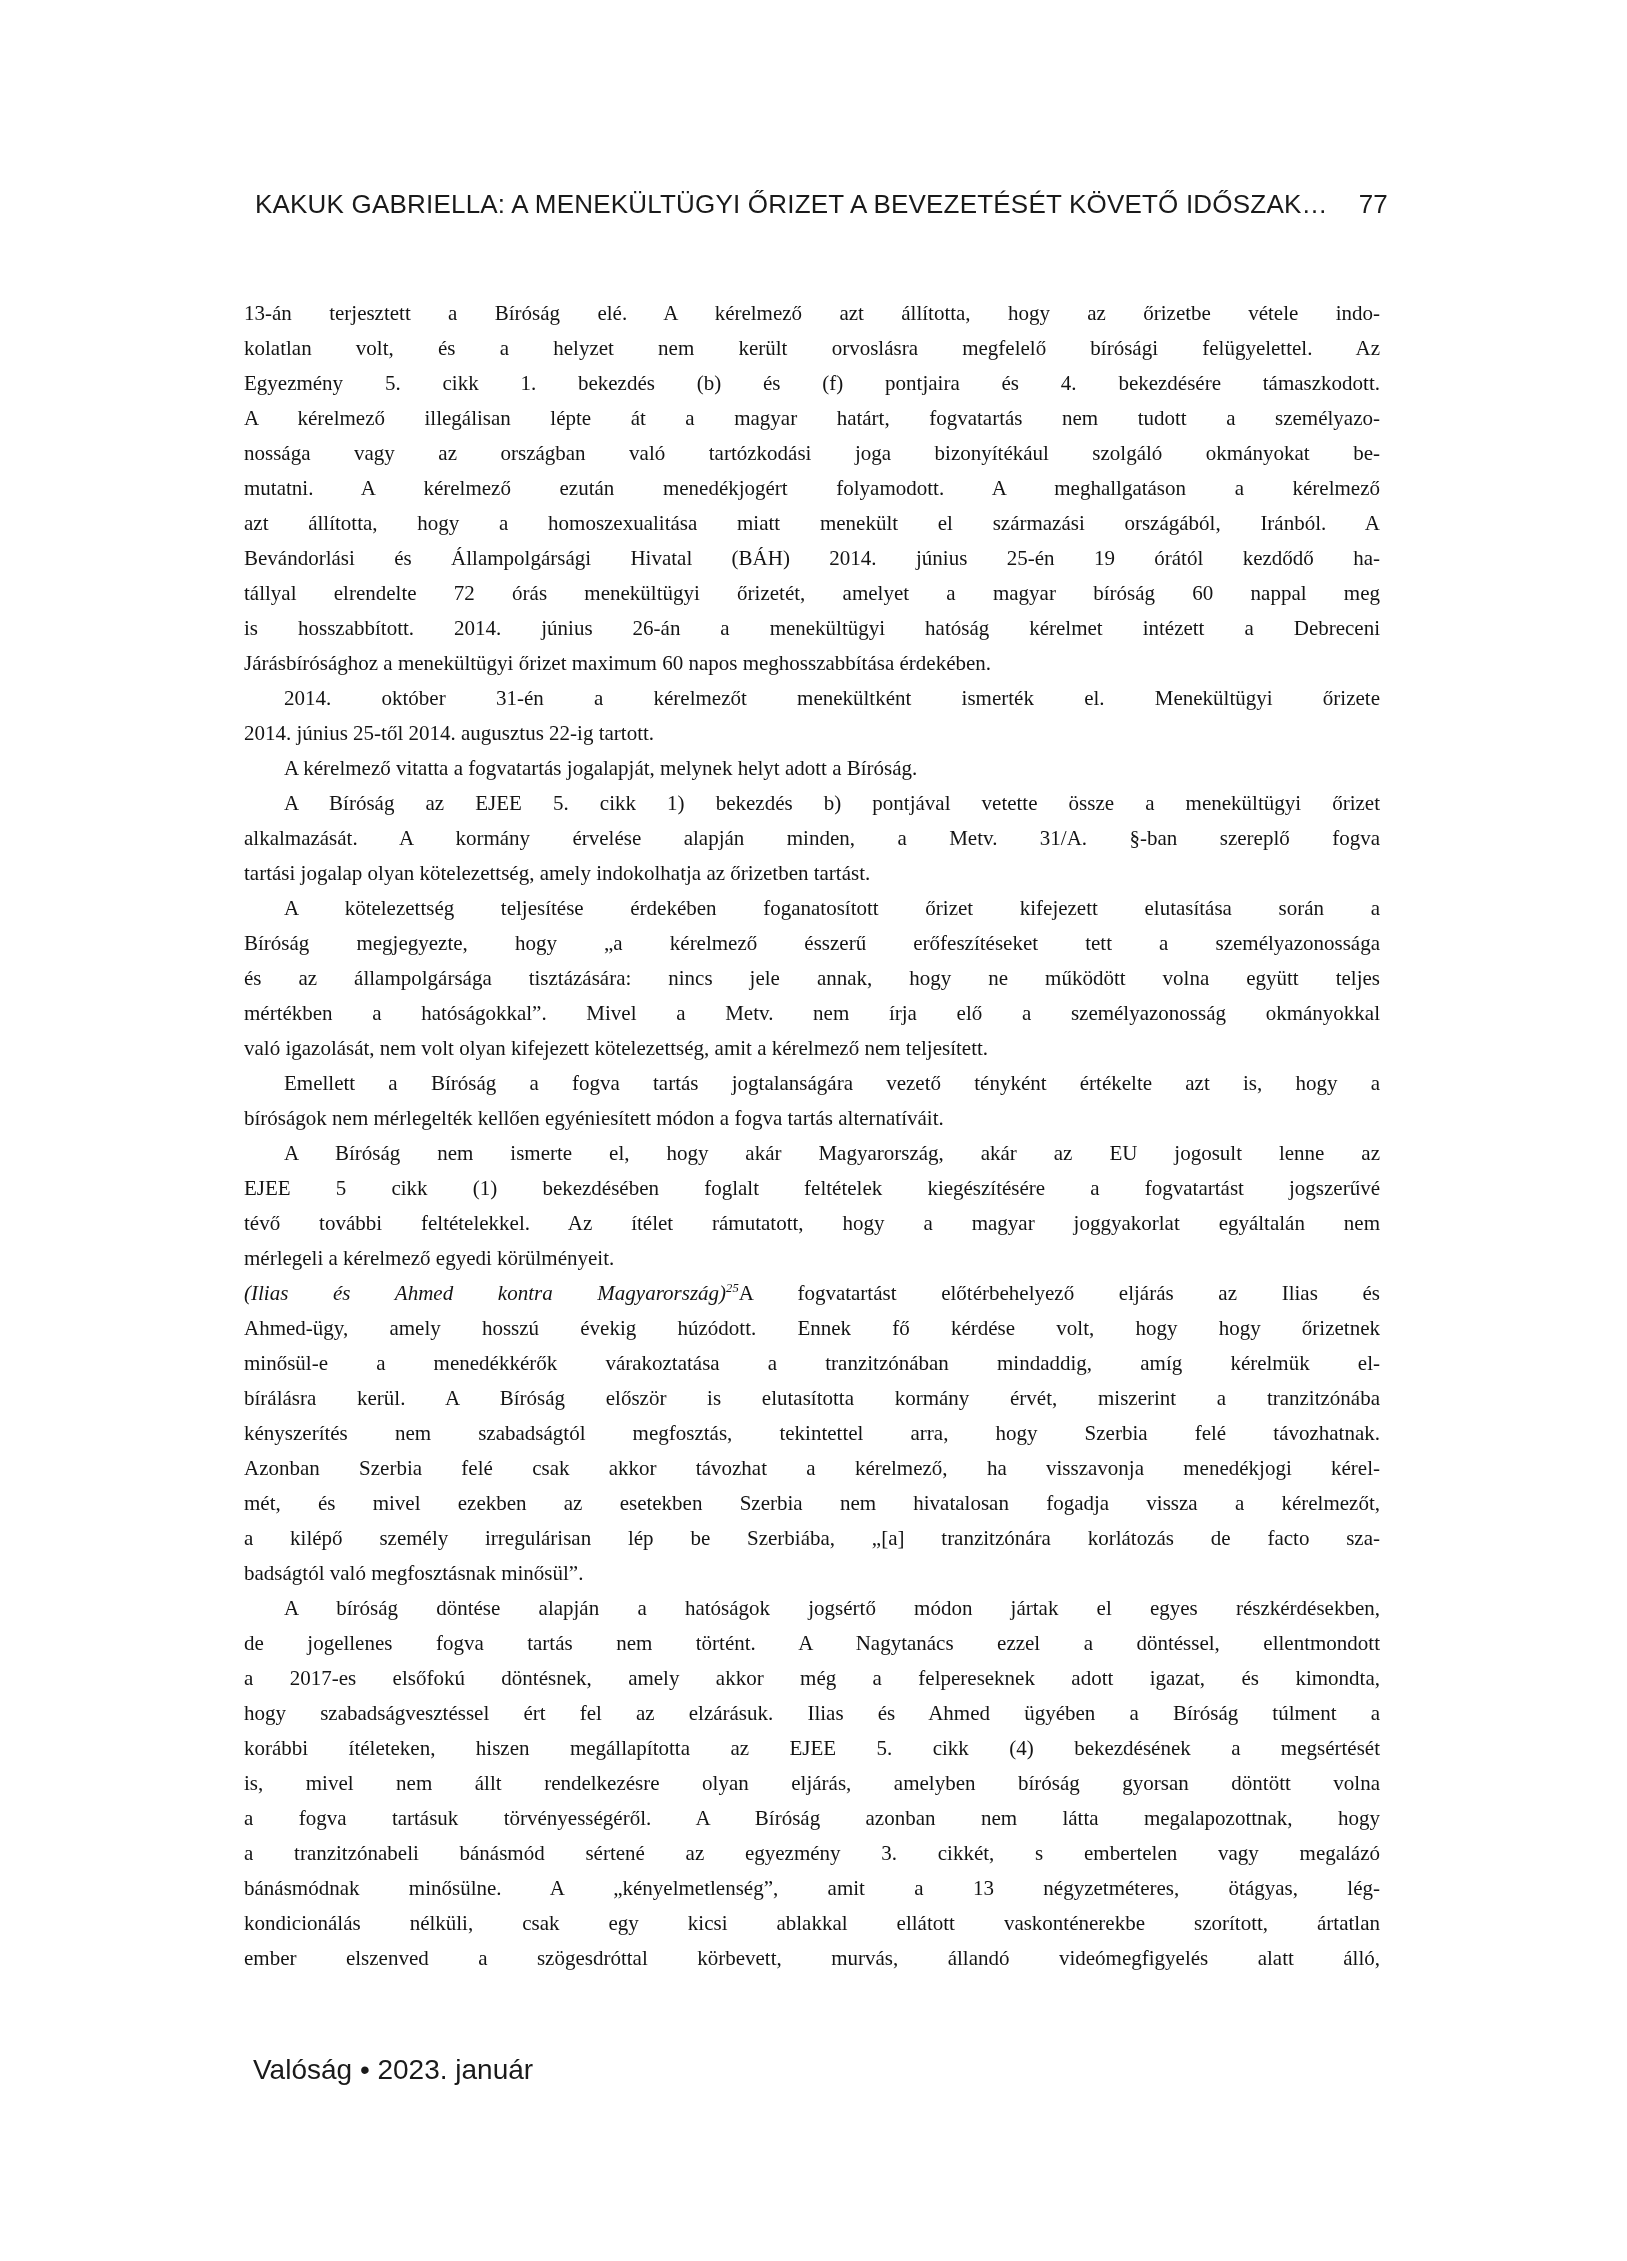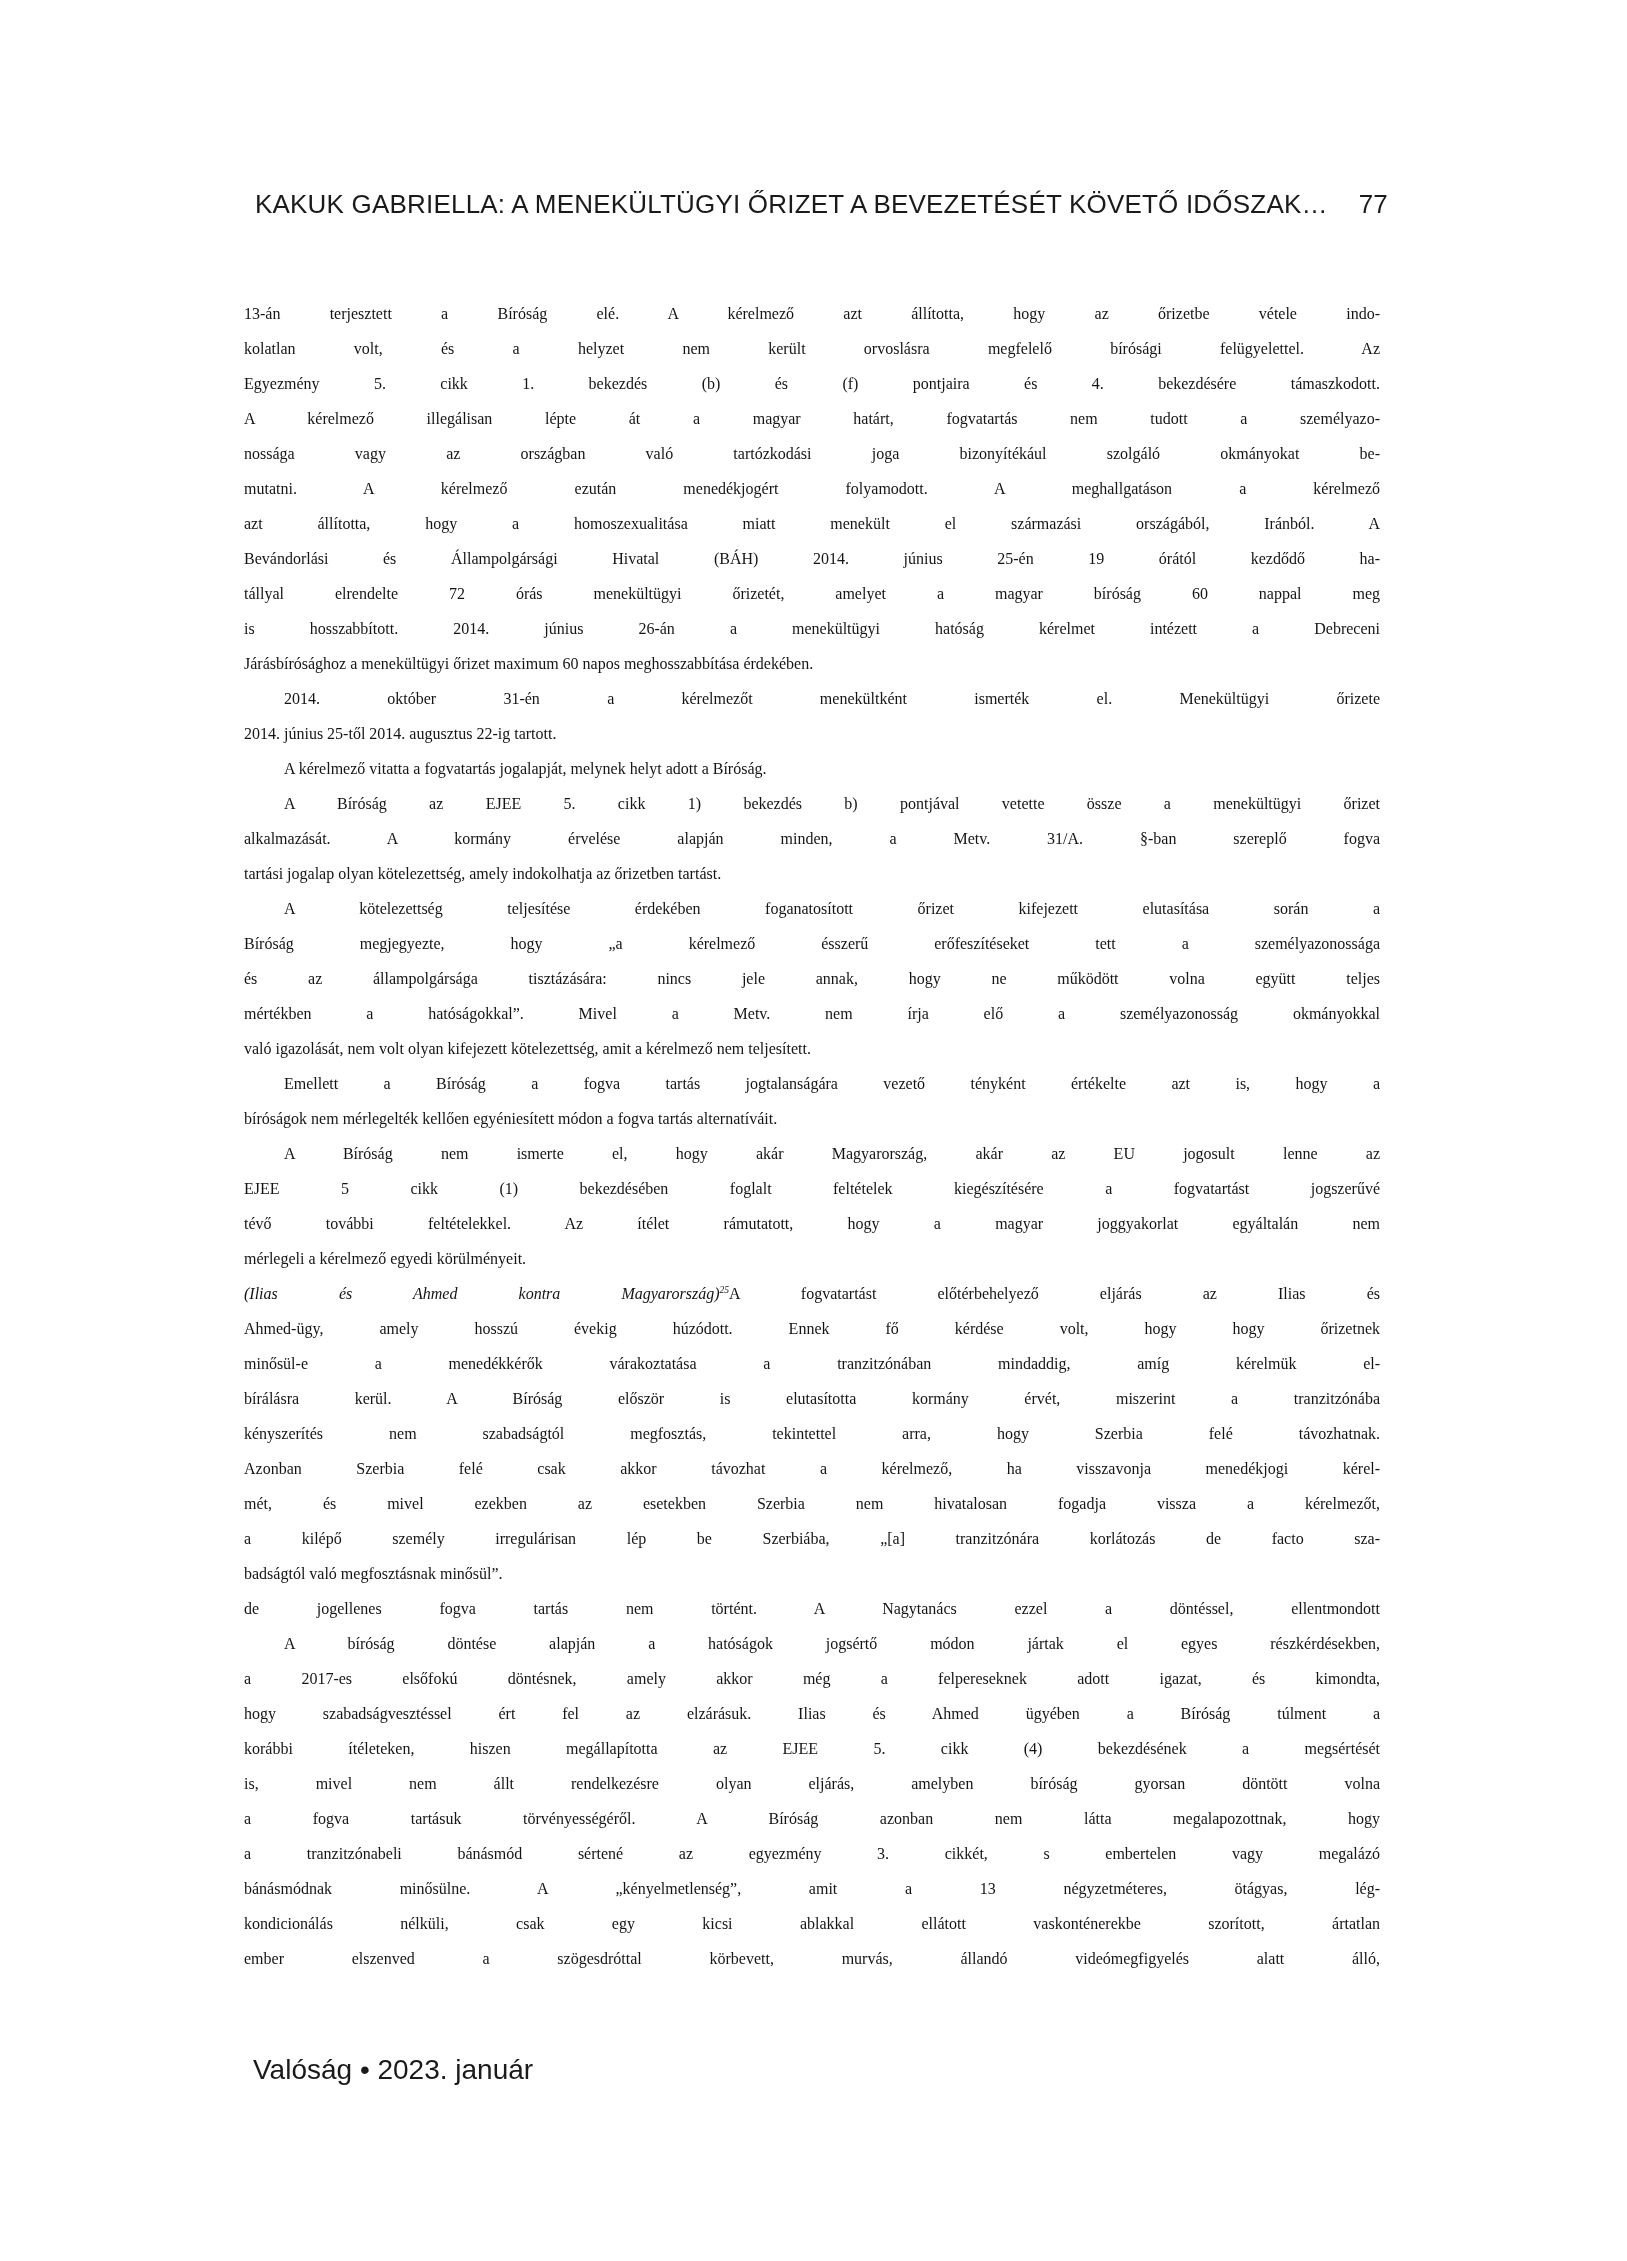--- a/index.html
+++ b/index.html
@@ -33,21 +33,21 @@
   }
   .running-title { flex: 0 1 auto; }
   .page-number { margin-left: 31px; }
   .text-column {
     position: absolute;
     left: 244px;
     top: 296px;
     width: 1136px;
   }
   .line {
-    font-size: 16px;
+    font-size: 21px;
     line-height: 35px;
     height: 35px;
     text-align: justify;
     text-align-last: justify;
     overflow: hidden;
   }
   .line.last {
     text-align: left;
     text-align-last: left;
   }
@@ -111,22 +111,22 @@
       <div class="line last">mérlegeli a kérelmező egyedi körülményeit.</div>
       <div class="line"><span class="run-italic">(Ilias és Ahmed kontra Magyarország)</span><span class="run-superscript">25</span><span class="run-normal">A fogvatartást előtérbehelyező eljárás az Ilias és</span></div>
       <div class="line">Ahmed-ügy, amely hosszú évekig húzódott. Ennek fő kérdése volt, hogy hogy őrizetnek</div>
       <div class="line">minősül-e a menedékkérők várakoztatása a tranzitzónában mindaddig, amíg kérelmük el-</div>
       <div class="line">bírálásra kerül. A Bíróság először is elutasította kormány érvét, miszerint a tranzitzónába</div>
       <div class="line">kényszerítés nem szabadságtól megfosztás, tekintettel arra, hogy Szerbia felé távozhatnak.</div>
       <div class="line">Azonban Szerbia felé csak akkor távozhat a kérelmező, ha visszavonja menedékjogi kérel-</div>
       <div class="line">mét, és mivel ezekben az esetekben Szerbia nem hivatalosan fogadja vissza a kérelmezőt,</div>
       <div class="line">a kilépő személy irregulárisan lép be Szerbiába, „[a] tranzitzónára korlátozás de facto sza-</div>
       <div class="line last">badságtól való megfosztásnak minősül”.</div>
+      <div class="line indent">A bíróság döntése alapján a hatóságok jogsértő módon jártak el egyes részkérdésekben,</div>
       <div class="line">de jogellenes fogva tartás nem történt. A Nagytanács ezzel a döntéssel, ellentmondott</div>
-      <div class="line indent">A bíróság döntése alapján a hatóságok jogsértő módon jártak el egyes részkérdésekben,</div>
       <div class="line">a 2017-es elsőfokú döntésnek, amely akkor még a felpereseknek adott igazat, és kimondta,</div>
       <div class="line">hogy szabadságvesztéssel ért fel az elzárásuk. Ilias és Ahmed ügyében a Bíróság túlment a</div>
       <div class="line">korábbi ítéleteken, hiszen megállapította az EJEE 5. cikk (4) bekezdésének a megsértését</div>
       <div class="line">is, mivel nem állt rendelkezésre olyan eljárás, amelyben bíróság gyorsan döntött volna</div>
       <div class="line">a fogva tartásuk törvényességéről. A Bíróság azonban nem látta megalapozottnak, hogy</div>
       <div class="line">a tranzitzónabeli bánásmód sértené az egyezmény 3. cikkét, s embertelen vagy megalázó</div>
       <div class="line">bánásmódnak minősülne. A „kényelmetlenség”, amit a 13 négyzetméteres, ötágyas, lég-</div>
       <div class="line">kondicionálás nélküli, csak egy kicsi ablakkal ellátott vaskonténerekbe szorított, ártatlan</div>
       <div class="line">ember elszenved a szögesdróttal körbevett, murvás, állandó videómegfigyelés alatt álló,</div>
     </div>

